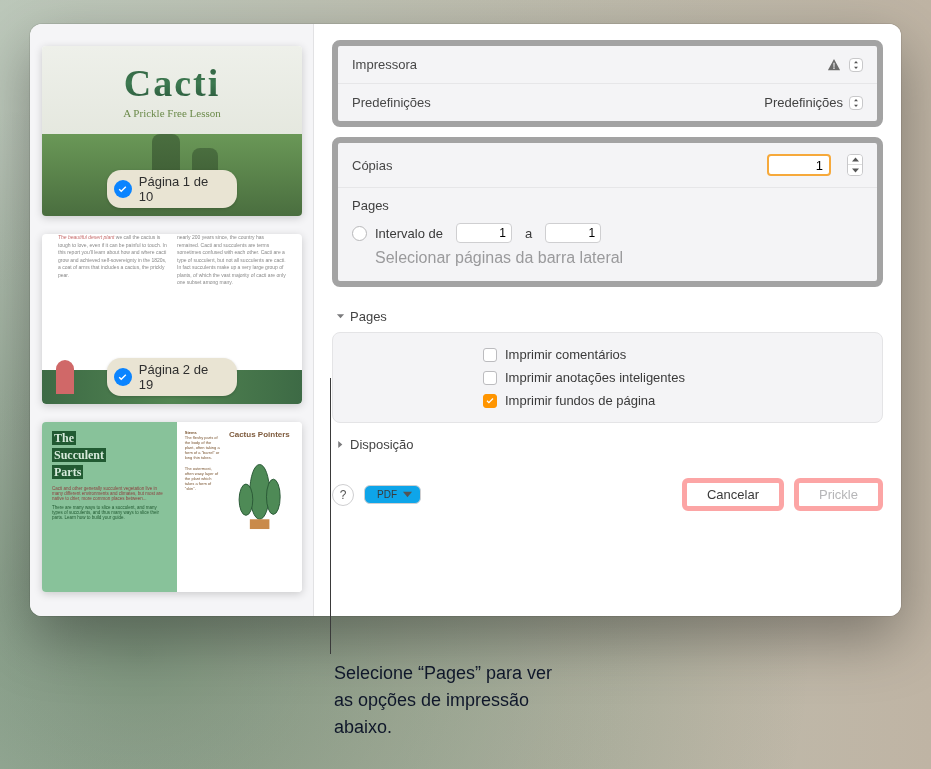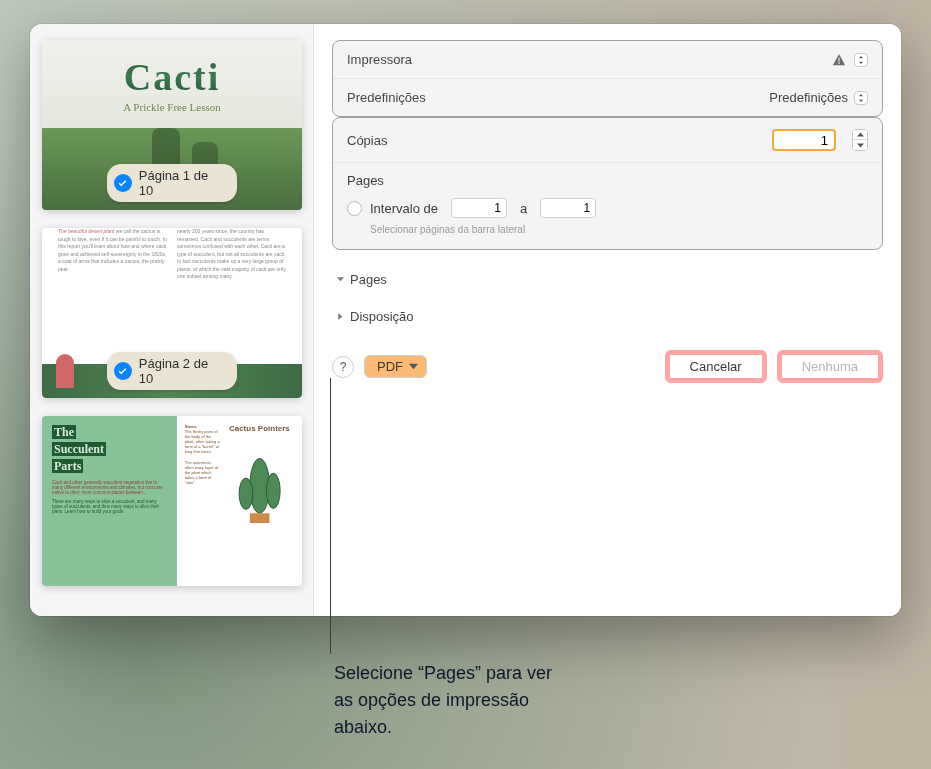--- a/index.html
+++ b/index.html
@@ -1,20 +1,20 @@
 <!DOCTYPE html>
 <html><head>
 <meta charset="utf-8">
 <style>
 *{box-sizing:border-box;margin:0;padding:0}
 body{font-family:-apple-system,"Helvetica Neue",Arial,sans-serif;font-size:13px;color:#3a3a3a;background:#fff;width:931px;height:769px;position:relative;overflow:hidden}
 .bg{position:absolute;inset:0;background:linear-gradient(0deg,rgba(0,0,0,.06),rgba(0,0,0,.06)),radial-gradient(ellipse at 15% 85%,rgba(52,94,58,.45),transparent 60%),linear-gradient(to right,#c8d4c6,#cbbfae)}
 .dialog{position:absolute;left:30px;top:24px;right:30px;height:592px;border-radius:12px;background:#fff;box-shadow:0 22px 60px rgba(0,0,0,.35),0 0 0 1px rgba(0,0,0,.08);display:flex;overflow:hidden}
 
-.sidebar{width:284px;background:#f5f5f7;border-right:1px solid #e2e2e4;padding:16px 12px;overflow:hidden;display:flex;flex-direction:column;gap:18px}
+.sidebar{width:284px;background:#f5f5f7;border-right:1px solid #e2e2e4;padding:22px 12px;overflow:hidden;display:flex;flex-direction:column;gap:18px}
 .thumb{position:relative;width:260px;height:170px;border-radius:4px;background:#fff;box-shadow:0 2px 8px rgba(0,0,0,.18);overflow:hidden}
 .badge{position:absolute;left:50%;transform:translateX(-50%);bottom:8px;background:#e9e4d3;border-radius:14px;padding:4px 12px 4px 7px;display:flex;align-items:center;gap:7px;font-size:13px;color:#2f2f2f;box-shadow:0 1px 3px rgba(0,0,0,.18)}
 .badge .ck{width:18px;height:18px;border-radius:50%;background:#0a84ff;display:flex;align-items:center;justify-content:center}
 .badge .ck svg{width:11px;height:11px;fill:#fff}
 
 .t1-top{height:88px;background:linear-gradient(#eef0ea,#e5e8df);display:flex;flex-direction:column;align-items:center;justify-content:center}
 .t1-title{font-family:Georgia,serif;font-size:38px;font-weight:800;background:linear-gradient(180deg,#2e5b3d,#3d7a51,#275237);-webkit-background-clip:text;color:transparent;letter-spacing:2px}
 .t1-sub{font-family:Georgia,serif;font-size:11px;color:#6b8a4a;margin-top:2px}
 .t1-bot{height:82px;background:linear-gradient(180deg,#6a9857,#4a6e3f);position:relative}
 .t1-bot::before,.t1-bot::after{content:"";position:absolute;bottom:20px;border-radius:8px 8px 0 0;background:linear-gradient(#4a6e3f,#3c5a33)}
@@ -33,53 +33,53 @@
 .t3{display:flex;height:100%}
 .t3-l{flex:1.05;background:#88c29a;padding:8px 10px}
 .t3-ttl{display:inline;font-size:12px;font-family:Georgia,serif;font-weight:700;background:#215a32;color:#d6eadb;padding:0 2px;line-height:1.4}
 .t3-l p{font-size:4.5px;color:#8d3e3e;margin:6px 0 4px}
 .t3-l em{display:block;font-size:4.5px;color:#215a32;font-style:normal}
 .t3-r{flex:1;background:#fff;padding:8px;display:flex;gap:4px}
 .t3-r h6{font-size:8px;color:#7e5b3d;font-family:Liberation Sans, sans-serif;text-align:center;margin-bottom:4px}
 .t3-svg{flex:1}
 
 .main{flex:1;display:flex;flex-direction:column;padding:16px 18px 12px;background:#fff}
-.card{background:#f4f4f6;border:1px solid #a3a3a3;border-radius:8px}
+.card{background:#f4f4f6;border:6px solid #a3a3a3;border-radius:8px}
 .row{display:flex;align-items:center;padding:11px 14px;gap:12px}
 .row+.row{border-top:1px solid #e6e6e8}
 .lbl{font-size:13px;color:#474747}
 .grow{flex:1}
 .popup{display:flex;align-items:center;gap:6px;font-size:13px;color:#424242}
 .popup .dd{width:14px;height:14px;background:#fff;border:1px solid #c8c8ca;border-radius:4px;display:flex;flex-direction:column;align-items:center;justify-content:center}
 .popup .dd svg{width:8px;height:8px;fill:#555}
 .warn{width:14px;height:14px;fill:#6b6b6b;margin-right:2px}
-.sec{}
+.sec{margin-top:10px}
 .copies-in{width:64px;height:22px;border:2px solid #f6a93b;border-radius:4px;text-align:right;padding:0 6px;font-size:13px}
 .stepper{display:flex;flex-direction:column;margin-left:4px;border:1px solid #c8c8ca;border-radius:4px;overflow:hidden}
 .stepper div{width:14px;height:10px;display:flex;align-items:center;justify-content:center;background:#fff}
 .stepper div:first-child{border-bottom:1px solid #ddd}
 .stepper svg{width:7px;height:7px;fill:#555}
 .block{padding:10px 14px 14px;border-top:1px solid #e6e6e8}
 .sub-h{font-size:13px;margin-bottom:7px;color:#3f3f3f}
 .radio-row{display:flex;align-items:center;gap:8px;padding:3px 0;font-size:13px}
 .radio{width:15px;height:15px;border-radius:50%;border:1.5px solid #b8b8ba;background:#fff;display:inline-block;flex:0 0 auto}
 .radio.sel{border:4.5px solid #ff9500}
 .mini-in{width:56px;height:20px;border:1px solid #cfcfd1;border-radius:4px;text-align:right;padding:0 5px;font-size:12px;margin:0 5px}
-.hint{font-size:10px;color:#9a9a9c;margin-top:3px;padding-left:23px}
+.hint{font-size:16px;color:#9a9a9c;margin-top:3px;padding-left:23px}
 .disc{margin-top:14px}
 .disc-head{display:flex;align-items:center;gap:5px;padding:8px 4px;font-size:13px;color:#444}
 .tri{width:9px;height:9px;fill:#7a7a7c}
 .disc-body{background:#f4f4f6;border:1px solid #e4e4e6;border-radius:8px;padding:14px 14px 14px 150px;display:flex;flex-direction:column;gap:8px}
 .cb-row{display:flex;align-items:center;gap:8px;font-size:13px}
 .cb{width:14px;height:14px;border:1px solid #bcbcbf;border-radius:3px;background:#fff;display:flex;align-items:center;justify-content:center}
 .cb.on{background:#ff9500;border-color:#ff9500}
 .cb.on svg{width:10px;height:10px;fill:#fff}
 .footer{display:flex;align-items:center;gap:10px;margin-top:14px;padding-top:4px}
 .help{width:22px;height:22px;border:1px solid #cfcfd1;border-radius:50%;display:flex;align-items:center;justify-content:center;font-size:12px;color:#555;background:#fff}
-.pdfbtn{display:flex;align-items:center;gap:6px;border:1px solid #cfcfd1;border-radius:6px;padding:3px 8px 3px 12px;background:#fdba74;font-size:13px}
+.pdfbtn{display:flex;align-items:center;gap:6px;border:1px solid #cfcfd1;border-radius:6px;padding:3px 8px 3px 12px;background:#0ea5e9;font-size:10px}
 .pdfbtn svg{width:9px;height:9px;fill:#555}
 .btn{border:5px solid #fca5a5;border-radius:6px;padding:4px 20px;background:#fff;font-size:13px}
 .btn.disabled{color:#b6b6b8}
 
 .callout{position:absolute;left:330px;top:378px;bottom:0;width:2px}
 .cline{position:absolute;left:0;top:0;width:1.4px;height:276px;background:#3a3a3a}
 .ctext{position:absolute;left:4px;top:282px;font-size:18px;line-height:1.5;color:#0f172a;width:240px}
 </style>
 </head>
 <body>
@@ -111,21 +111,21 @@
         <div class="t2-col"><i>The beautiful desert plant</i> we call the cactus is tough to love, even if it can be painful to touch. In this report you'll learn about how and where cacti grow and achieved self-sovereignty in the 1820s, a coat of arms that includes a cactus, the prickly pear.</div>
         <div class="t2-col">nearly 200 years since, the country has remained. Cacti and succulents are terms sometimes confused with each other. Cacti are a type of succulent, but not all succulents are cacti. In fact succulents make up a very large group of plants, of which the vast majority of cacti are only one subset among many.</div>
       </div>
       <div class="t2-foot"></div>
       <div class="badge">
         <span class="ck">
             <svg viewBox="0 0 16 16">
               <path d="M6.2 12 2.5 8.3l1.4-1.4 2.3 2.3 5.9-5.9 1.4 1.4z"></path>
             </svg>
           </span>
-        <span>Página 2 de 10</span>
+        <span>Página 2 de 19</span>
       </div>
     </div>
 
     <div class="thumb">
       <div class="t3">
         <div class="t3-l">
           <span class="t3-ttl">The</span><br>
           <span class="t3-ttl">Succulent</span><br>
           <span class="t3-ttl">Parts</span>
           <p>Cacti and other generally succulent vegetation live in many different environments and climates, but most are native to drier, more common places between...</p>
@@ -214,20 +214,38 @@
       </div>
     </div>
 
     <div class="disc">
       <div class="disc-head">
         <svg class="tri" viewBox="0 0 10 10">
             <path d="M1 2.5 5 7l4-4.5z"></path>
           </svg>
         <span>Pages</span>
       </div>
+      <div class="disc-body">
+        <label class="cb-row">
+          <span class="cb"></span>
+          <span>Imprimir comentários</span>
+        </label>
+        <label class="cb-row">
+          <span class="cb"></span>
+          <span>Imprimir anotações inteligentes</span>
+        </label>
+        <label class="cb-row">
+          <span class="cb on">
+              <svg viewBox="0 0 16 16">
+                <path d="M6.2 12 2.5 8.3l1.4-1.4 2.3 2.3 5.9-5.9 1.4 1.4z"></path>
+              </svg>
+            </span>
+          <span>Imprimir fundos de página</span>
+        </label>
+      </div>
     </div>
 
     <div class="disc" style="margin-top:6px">
       <div class="disc-head">
         <svg class="tri" viewBox="0 0 10 10" style="transform:rotate(-90deg)">
             <path d="M1 2.5 5 7l4-4.5z"></path>
           </svg>
         <span>Disposição</span>
       </div>
     </div>
@@ -235,21 +253,21 @@
     <div class="footer">
       <span class="help">?</span>
       <span class="pdfbtn">
         <span>PDF</span>
         <svg viewBox="0 0 10 6">
             <path d="M5 6 0 0h10z"></path>
           </svg>
       </span>
       <span class="grow"></span>
       <span class="btn">Cancelar</span>
-      <span class="btn disabled">Nenhuma</span>
+      <span class="btn disabled">Prickle</span>
     </div>
 
   </div>
 </div>
 
 <div class="callout">
   <div class="cline"></div>
   <div class="ctext">Selecione “Pages” para ver as opções de impressão abaixo.</div>
 </div>
 

